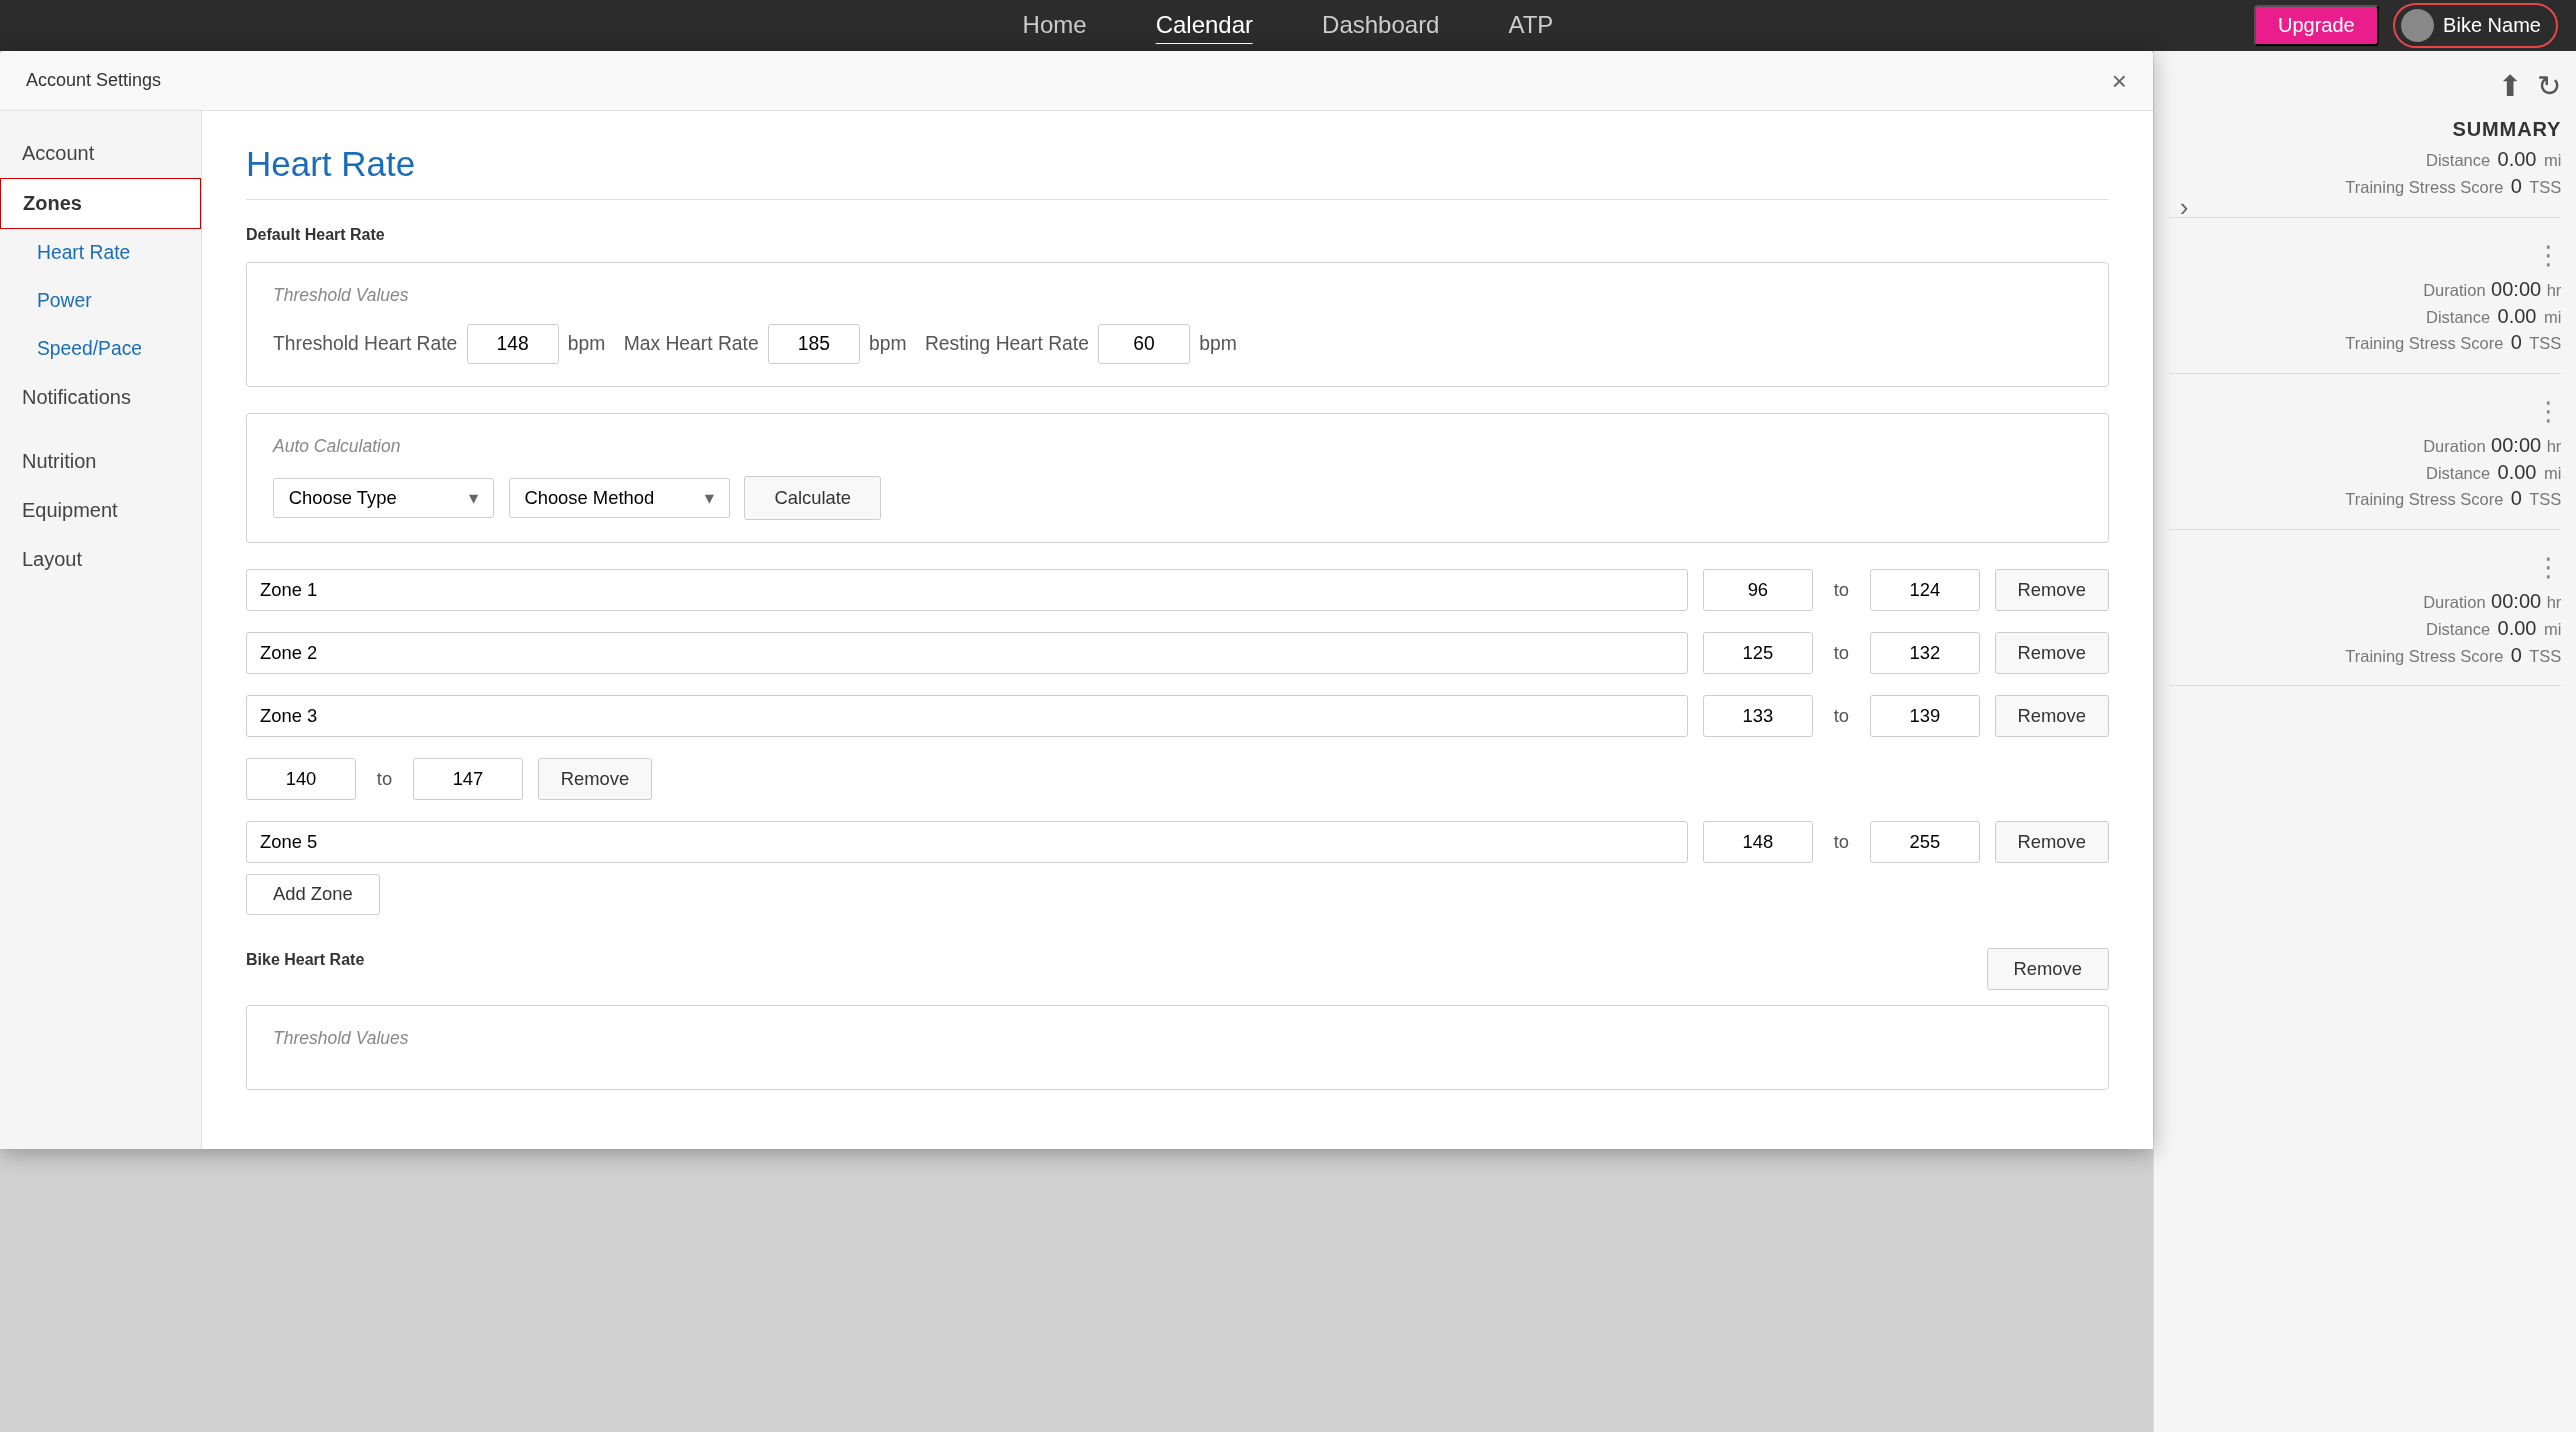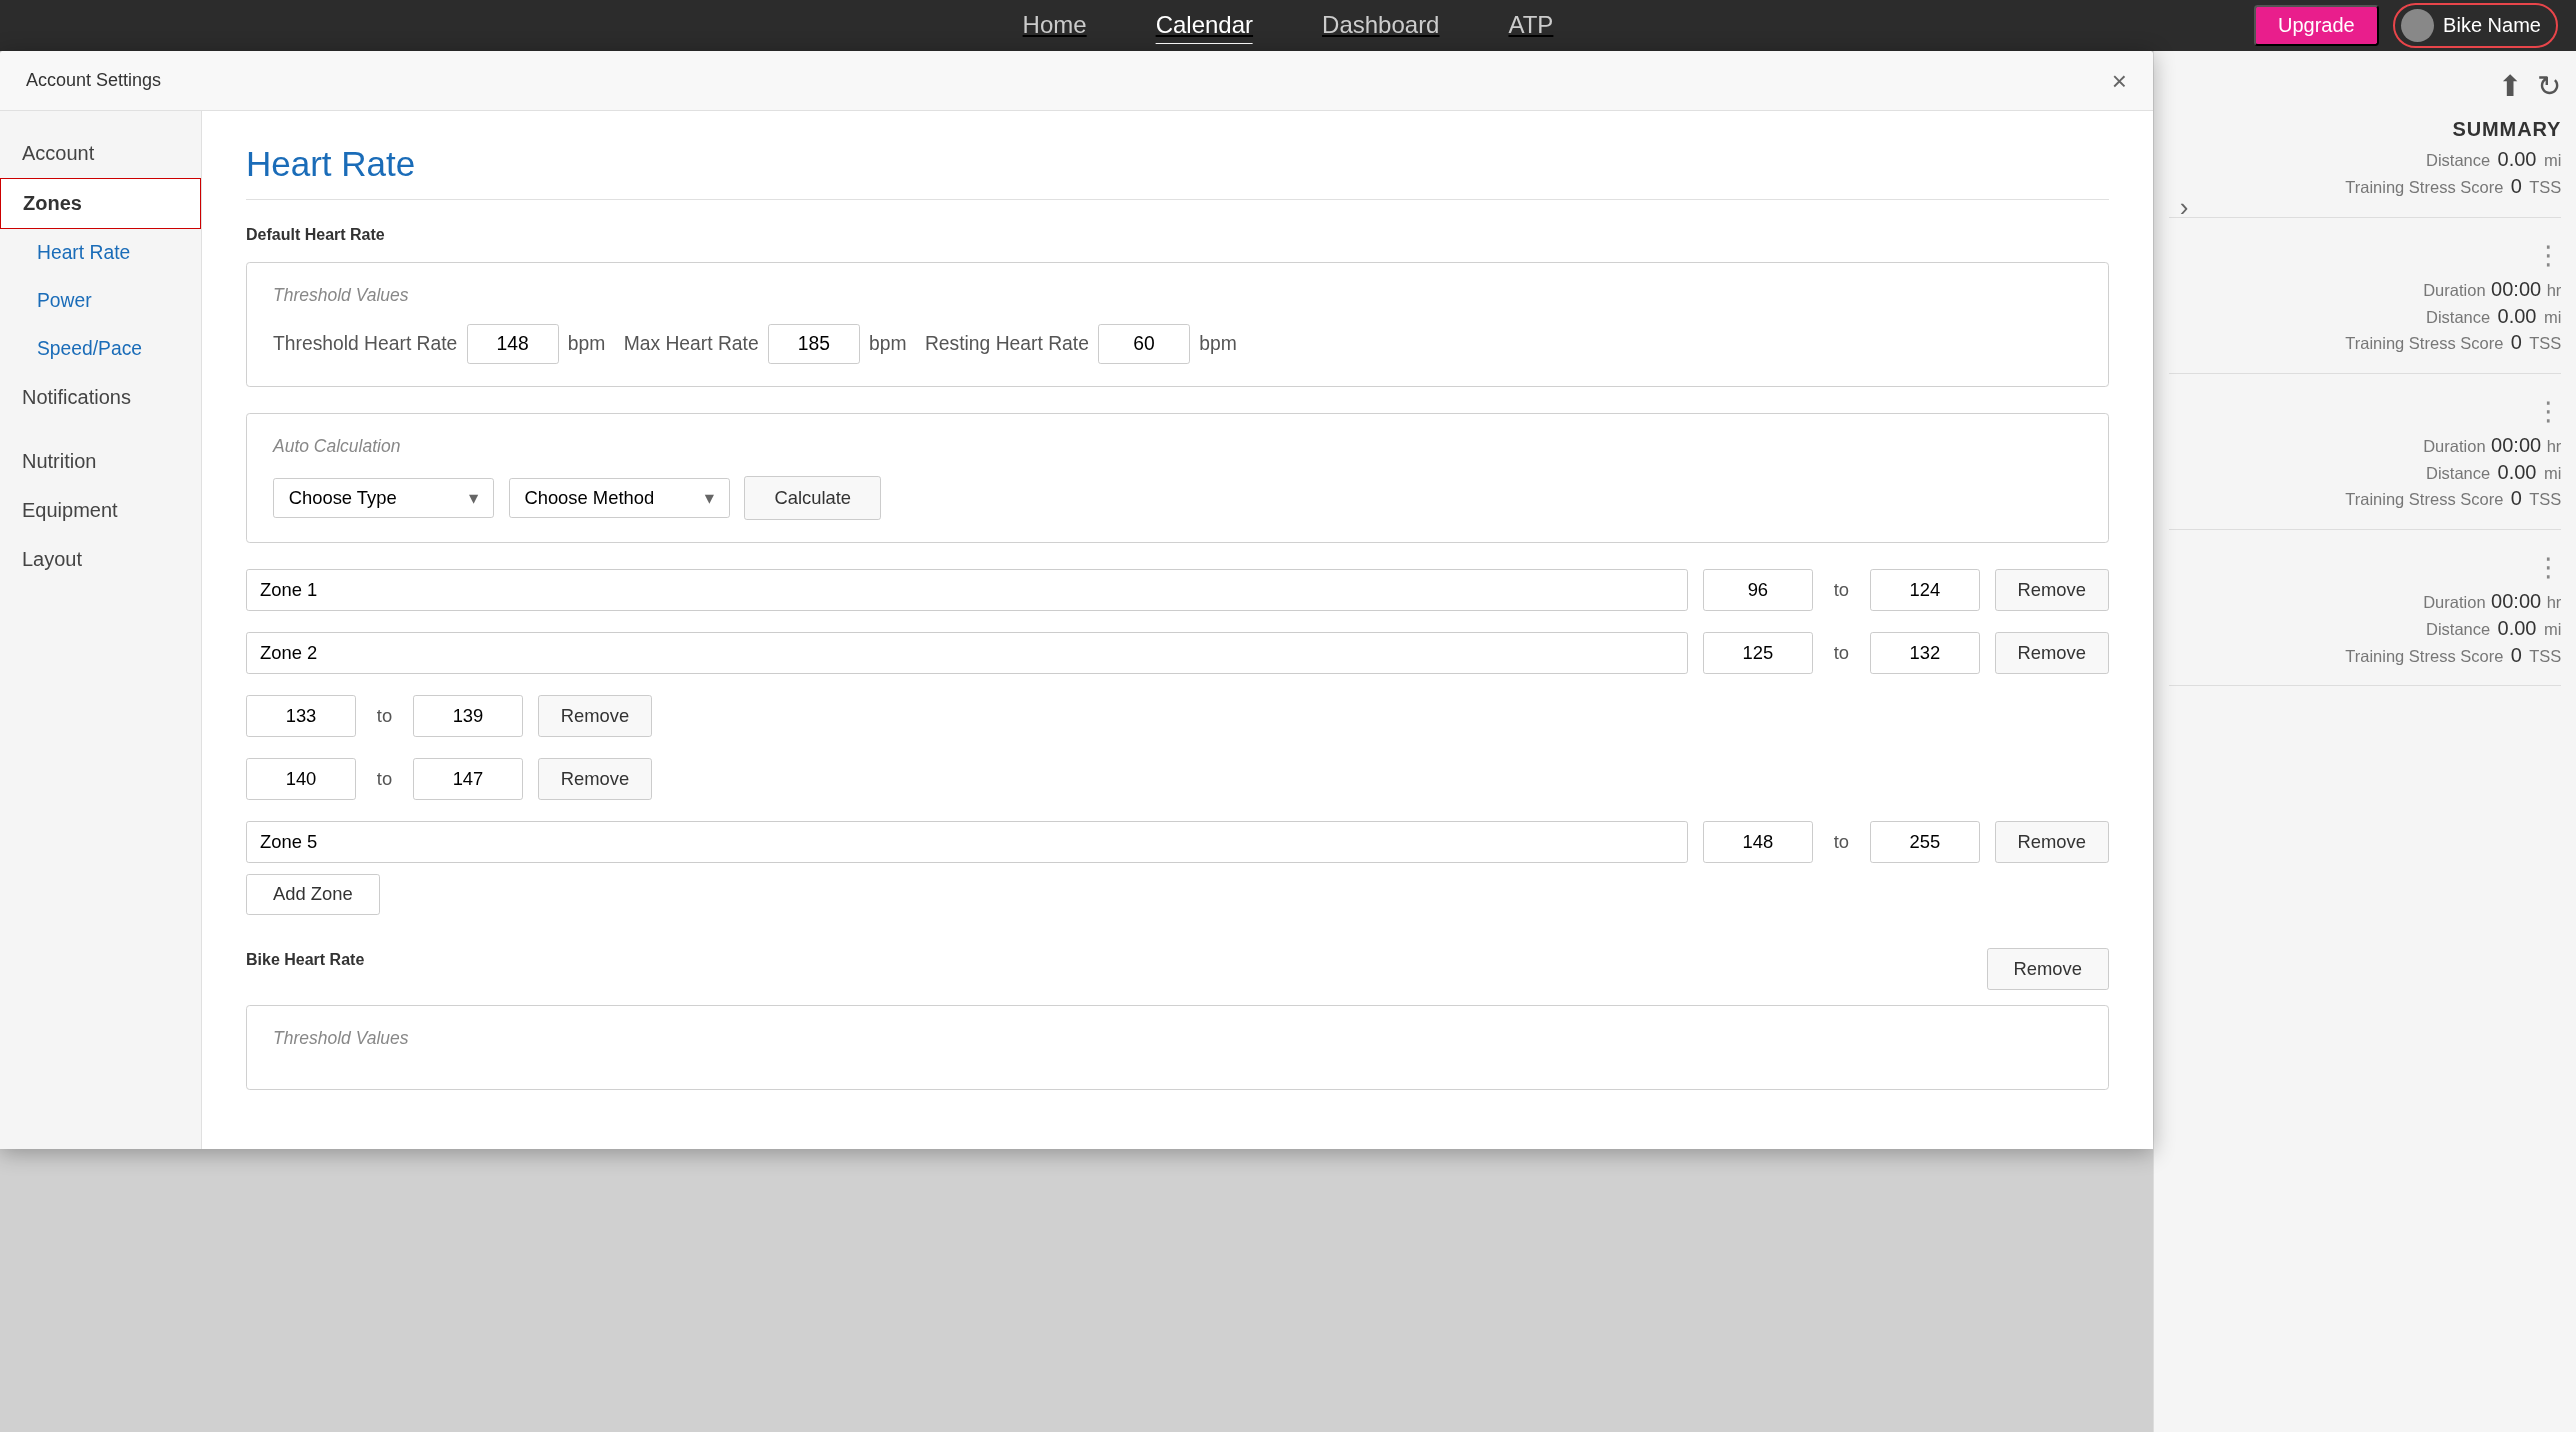--- a/index.html
+++ b/index.html
@@ -23,21 +23,20 @@
       padding: 0 18.4px;
       z-index: 1;
     }
     .nav-links {
       display: flex;
       gap: 69px;
       margin: 0 auto;
       position: absolute;
       left: 50%;
       transform: translateX(-50%);
-      text-decoration: underline;
     }
     .nav-link {
       color: #ccc;
       font-size: 24px;
       cursor: pointer;
       padding: 3.7px 0;
     }
     .nav-link.active {
       color: #fff;
       border-bottom: 1.8px solid #fff;
@@ -584,20 +583,21 @@
     <button class="zone-remove-btn">Remove</button>
   </div>
             <div class="zone-row">
     <input type="text" class="zone-name-input" value="Zone 2" style="">
     <input type="text" class="zone-value-input" value="125" style="">
     <span class="zone-to">to</span>
     <input type="text" class="zone-value-input" value="132" style="">
     <button class="zone-remove-btn">Remove</button>
   </div>
             <div class="zone-row">
+    <input type="text" class="zone-name-input" value="Zone 3" style="">
     <input type="text" class="zone-value-input" value="133" style="">
     <span class="zone-to">to</span>
     <input type="text" class="zone-value-input" value="139" style="">
     <button class="zone-remove-btn">Remove</button>
   </div>
             <div class="zone-row">
     <input type="text" class="zone-value-input" value="140" style="">
     <span class="zone-to">to</span>
     <input type="text" class="zone-value-input" value="147" style="">
     <button class="zone-remove-btn">Remove</button>

